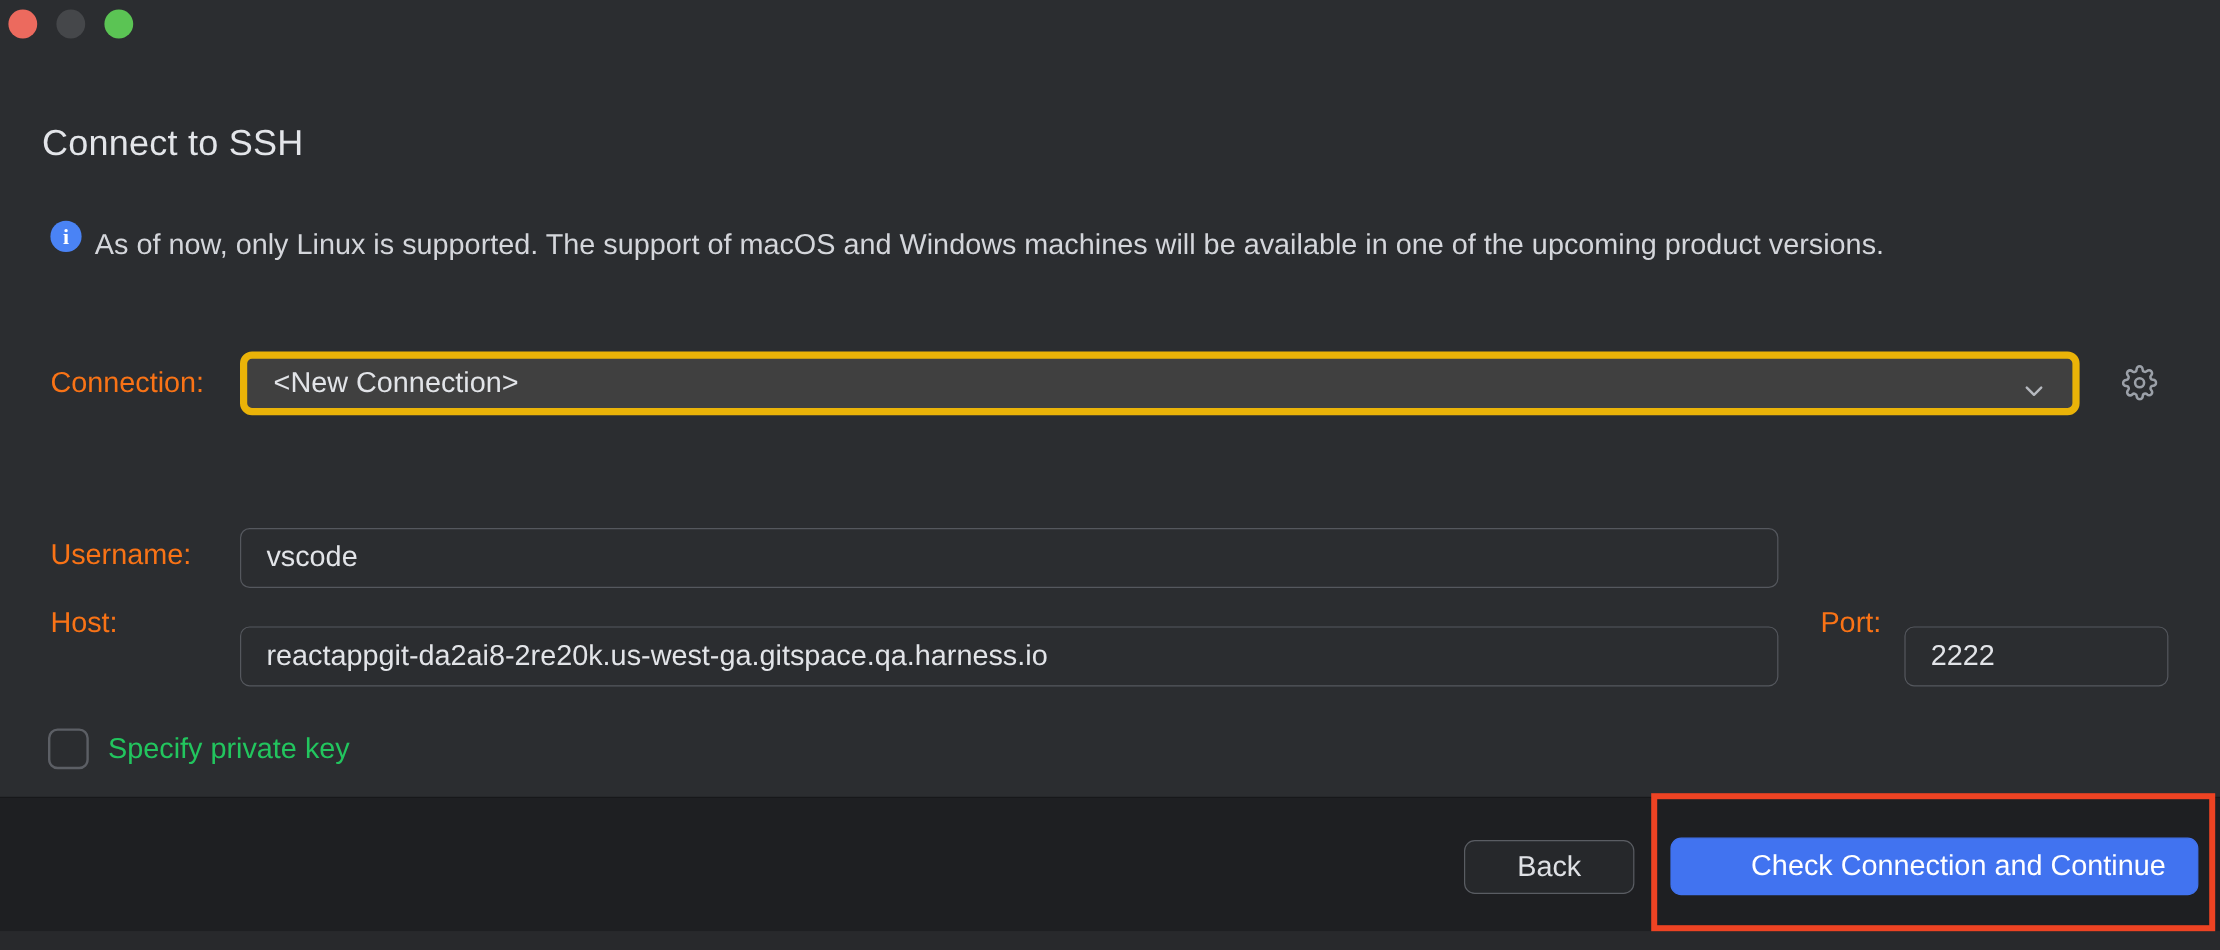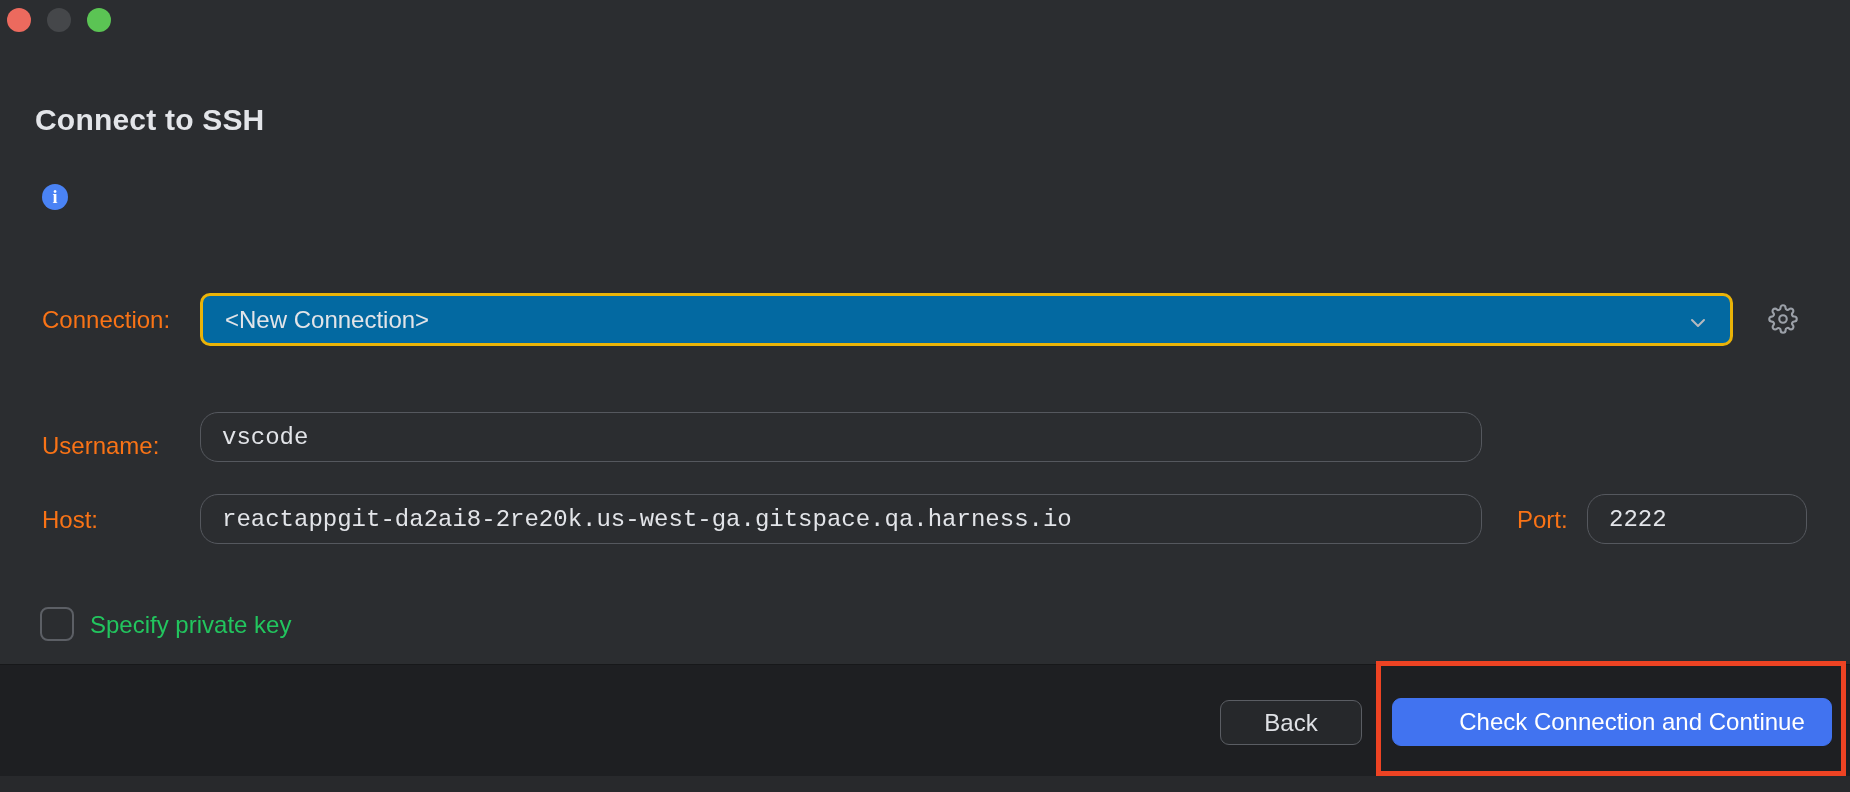--- a/index.html
+++ b/index.html
@@ -15,21 +15,21 @@
   
   .traffic { position:absolute; top:8px; left:7px; display:flex; gap:16px; }
   .light { width:24px; height:24px; border-radius:50%; }
   .light.close { background:#ec6a5e; }
   .light.min   { background:#45474a; }
   .light.zoom  { background:#5bc454; }
 
   
   .dlg-title {
     position:absolute; left:35px; top:103px;
-    font-size:30px; font-weight:bold; letter-spacing:.2px; color:#e3e5e9;
+    font-size:30px; font-weight:normal; letter-spacing:.2px; color:#e3e5e9;
   }
 
   
   .info-icon {
     position:absolute; left:42px; top:184px;
     width:26px; height:26px; border-radius:50%;
     background:#4a83f5; color:#fff;
     font-size:18px; font-weight:bold; font-family:"Liberation Serif", serif;
     display:flex; align-items:center; justify-content:center;
   }
@@ -39,38 +39,39 @@
     white-space:nowrap;
   }
 
   
   .field-label {
     position:absolute; left:42px;
     font-size:24px; color:#f97316; white-space:nowrap;
   }
   .combo {
     position:absolute; left:200px; top:293px; width:1533px; height:53px;
-    background:#0369a1; border:3px solid #eab308; border-radius:10px;
+    background:#404040; border:6px solid #eab308; border-radius:10px;
     display:flex; align-items:center; padding:0 22px;
     font-size:24px; color:#e2e4e8; cursor:default;
   }
   .combo .chevron { position:absolute; right:20px; top:15px; width:24px; height:24px; color:#b6b9bf; }
 
   .gear {
     position:absolute; left:1768px; top:304px; width:30px; height:30px;
     color:#9ba0a8; cursor:pointer;
   }
   .gear svg { width:30px; height:30px; display:block; }
 
   .text-input {
     position:absolute; height:50px;
-    background:transparent; border:1px solid #55585e; border-radius:18px;
+    background:transparent; border:1px solid #55585e; border-radius:8px;
     padding:0 21px; font-size:24px; color:#e2e4e8;
-    font-family:Liberation Mono, monospace;
+    font-family:Liberation Sans, sans-serif;
     outline:none;
+    margin-top:28px;
   }
   #username-field { left:200px; top:412px; width:1282px; }
   #host-field     { left:200px; top:494px; width:1282px; }
   #port-field     { left:1587px; top:494px; width:220px; }
 
   
   .checkbox {
     position:absolute; left:40px; top:607px;
     width:34px; height:34px;
     border:2px solid #5c5f65; border-radius:8px;
@@ -112,39 +113,40 @@
 <div class="traffic">
   <div class="light close"></div>
   <div class="light min"></div>
   <div class="light zoom"></div>
 </div>
 
 <div class="dlg-title">Connect to SSH</div>
 
 <div class="info-icon">i</div>
 <div class="info-text">
+  <div>As of now, only Linux is supported. The support of macOS and Windows machines will be available in one of the upcoming product versions.</div>
 </div>
 
 <div class="field-label" style="top:306px;">Connection:</div>
 <div class="combo">
   <span>&lt;New Connection&gt;</span>
   <span class="chevron">
     <svg viewBox="0 0 24 24" fill="none" stroke="currentColor" stroke-width="2" stroke-linecap="round" stroke-linejoin="round">
         <polyline points="6 9 12 15 18 9"></polyline>
       </svg>
   </span>
 </div>
 <div class="gear">
   <svg viewBox="0 0 24 24" fill="none" stroke="currentColor" stroke-width="1.7" stroke-linecap="round" stroke-linejoin="round">
     <circle cx="12" cy="12" r="3"></circle>
     <path d="M19.4 15a1.65 1.65 0 0 0 .33 1.82l.06.06a2 2 0 0 1 0 2.83 2 2 0 0 1-2.83 0l-.06-.06a1.65 1.65 0 0 0-1.82-.33 1.65 1.65 0 0 0-1 1.51V21a2 2 0 0 1-2 2 2 2 0 0 1-2-2v-.09A1.65 1.65 0 0 0 9 19.4a1.65 1.65 0 0 0-1.82.33l-.06.06a2 2 0 0 1-2.83 0 2 2 0 0 1 0-2.83l.06-.06a1.65 1.65 0 0 0 .33-1.82 1.65 1.65 0 0 0-1.51-1H3a2 2 0 0 1-2-2 2 2 0 0 1 2-2h.09A1.65 1.65 0 0 0 4.6 9a1.65 1.65 0 0 0-.33-1.82l-.06-.06a2 2 0 0 1 0-2.83 2 2 0 0 1 2.83 0l.06.06a1.65 1.65 0 0 0 1.82.33H9a1.65 1.65 0 0 0 1-1.51V3a2 2 0 0 1 2-2 2 2 0 0 1 2 2v.09a1.65 1.65 0 0 0 1 1.51 1.65 1.65 0 0 0 1.82-.33l.06-.06a2 2 0 0 1 2.83 0 2 2 0 0 1 0 2.83l-.06.06a1.65 1.65 0 0 0-.33 1.82V9a1.65 1.65 0 0 0 1.51 1H21a2 2 0 0 1 2 2 2 2 0 0 1-2 2h-.09a1.65 1.65 0 0 0-1.51 1z"></path>
   </svg>
 </div>
 
-<div class="field-label" style="top:432px;">Username:</div>
+<div class="field-label" style="top:449px;">Username:</div>
 <input id="username-field" class="text-input" type="text" value="vscode" style="">
 
 <div class="field-label" style="top:506px;">Host:</div>
 <input id="host-field" class="text-input" type="text" value="reactappgit-da2ai8-2re20k.us-west-ga.gitspace.qa.harness.io" style="">
 <div class="field-label" style="left:1517px; top:506px;">Port:</div>
 <input id="port-field" class="text-input" type="text" value="2222" style="">
 
 <div class="checkbox"></div>
 <div class="checkbox-label">Specify private key</div>
 

